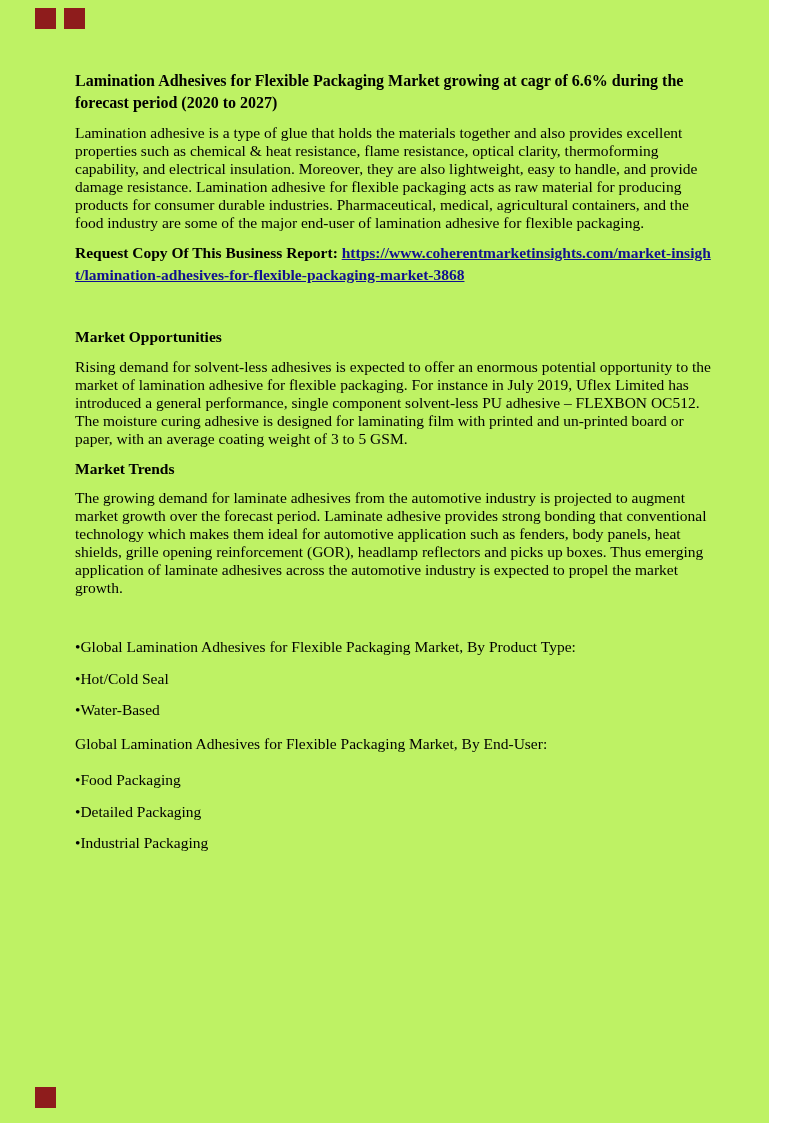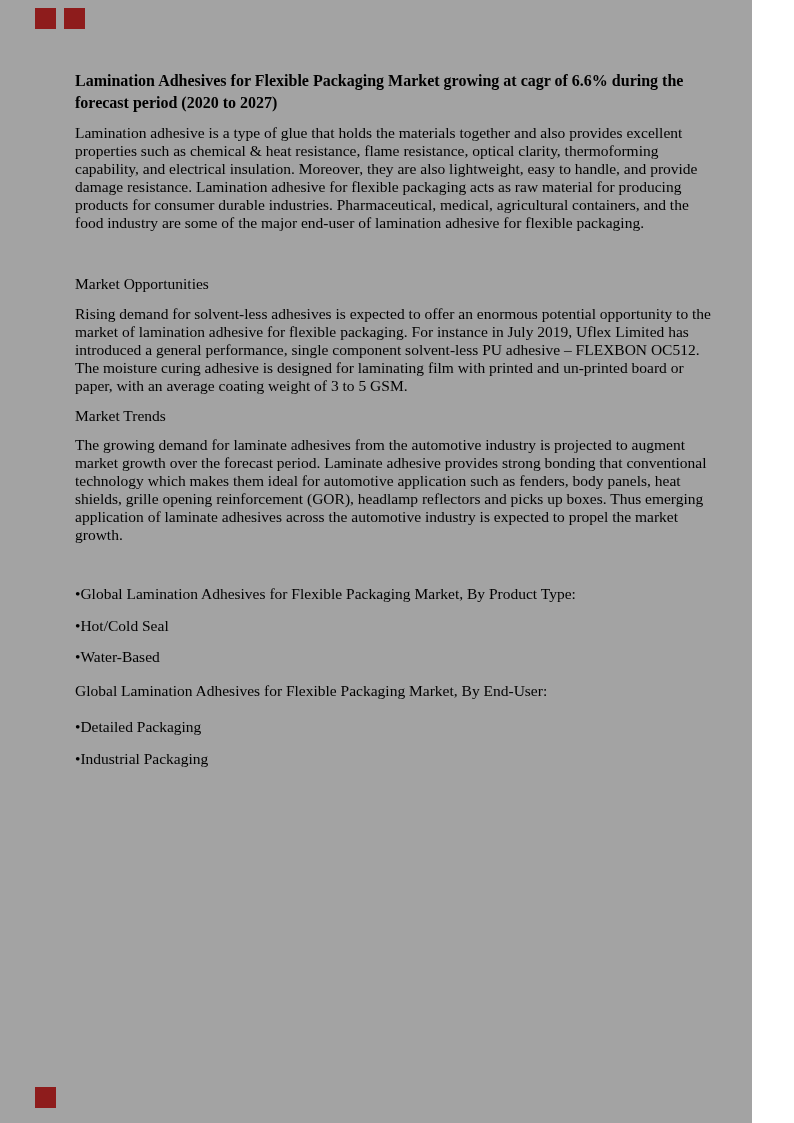--- a/index.html
+++ b/index.html
@@ -4,24 +4,25 @@
 <style>
   html, body {
     margin: 0;
     padding: 0;
     background: #ffffff;
   }
   .page {
     position: relative;
     width: 752px;
     height: 1123px;
-    background: #a3a3a3;
+    background: #bef264;
     font-family: "Liberation Serif", serif;
     color: #000000;
     overflow: hidden;
+    padding-left: 17px;
   }
   .decor-square {
     position: absolute;
     width: 21px;
     height: 21px;
   }
   .sq-top-1 { left: 35px; top: 8px; }
   .sq-top-2 { left: 64px; top: 8px; }
   .sq-bottom { left: 35px; top: 1087px; }
   .content {
@@ -47,21 +48,21 @@
     font-weight: bold;
     margin: 0 0 10px 0;
   }
   .report-link {
     font-weight: bold;
     text-decoration: underline;
     word-break: break-all;
   }
   .heading {
     font-size: 15.5px;
-    font-weight: normal;
+    font-weight: bold;
     line-height: 21.5px;
     margin: 0 0 10px 0;
   }
   .heading-gap-top {
     margin-top: 41px;
   }
   .seg-header {
     font-size: 15.5px;
     font-weight: normal;
     line-height: 21.5px;
@@ -89,34 +90,36 @@
   <div class="decor-square sq-top-2" style="background: rgb(142, 28, 28);"></div>
   <div class="decor-square sq-bottom" style="background: rgb(142, 28, 28);"></div>
 
   <div class="content">
 
     <h1 class="doc-title">Lamination Adhesives for Flexible Packaging Market growing at cagr of 6.6% during the forecast period (2020 to 2027)</h1>
 
     <p class="para">Lamination adhesive is a type of glue that holds the materials together and also provides excellent properties such as chemical &amp; heat resistance, flame resistance, optical clarity, thermoforming capability, and electrical insulation. Moreover, they are also lightweight, easy to handle, and provide damage resistance. Lamination adhesive for flexible packaging acts as raw material for producing products for consumer durable industries. Pharmaceutical, medical, agricultural containers, and the food industry are some of the major end-user of lamination adhesive for flexible packaging.</p>
 
 
+    <p class="request-line"><span>Request Copy Of This Business Report: </span><a href="#" class="report-link" style="color: rgb(16, 16, 144);">https://www.coherentmarketinsights.com/market-insight/lamination-adhesives-for-flexible-packaging-market-3868</a></p>
 
     <h2 class="heading heading-gap-top">Market Opportunities</h2>
 
     <p class="para">Rising demand for solvent-less adhesives is expected to offer an enormous potential opportunity to the market of lamination adhesive for flexible packaging. For instance in July 2019, Uflex Limited has introduced a general performance, single component solvent-less PU adhesive – FLEXBON OC512. The moisture curing adhesive is designed for laminating film with printed and un-printed board or paper, with an average coating weight of 3 to 5 GSM.</p>
 
     <h2 class="heading">Market Trends</h2>
 
     <p class="para">The growing demand for laminate adhesives from the automotive industry is projected to augment market growth over the forecast period. Laminate adhesive provides strong bonding that conventional technology which makes them ideal for automotive application such as fenders, body panels, heat shields, grille opening reinforcement (GOR), headlamp reflectors and picks up boxes. Thus emerging application of laminate adhesives across the automotive industry is expected to propel the market growth.</p>
 
 
     <p class="seg-header seg-header-gap">•Global Lamination Adhesives for Flexible Packaging Market, By Product Type:</p>
 
     <p class="bullet-item">•Hot/Cold Seal</p>
     <p class="bullet-item">•Water-Based</p>
 
     <p class="seg-header enduser-header">Global Lamination Adhesives for Flexible Packaging Market, By End-User:</p>
 
+    <p class="bullet-item">•Food Packaging</p>
     <p class="bullet-item">•Detailed Packaging</p>
     <p class="bullet-item">•Industrial Packaging</p>
 
   </div>
 </div>
 
 </body></html>

